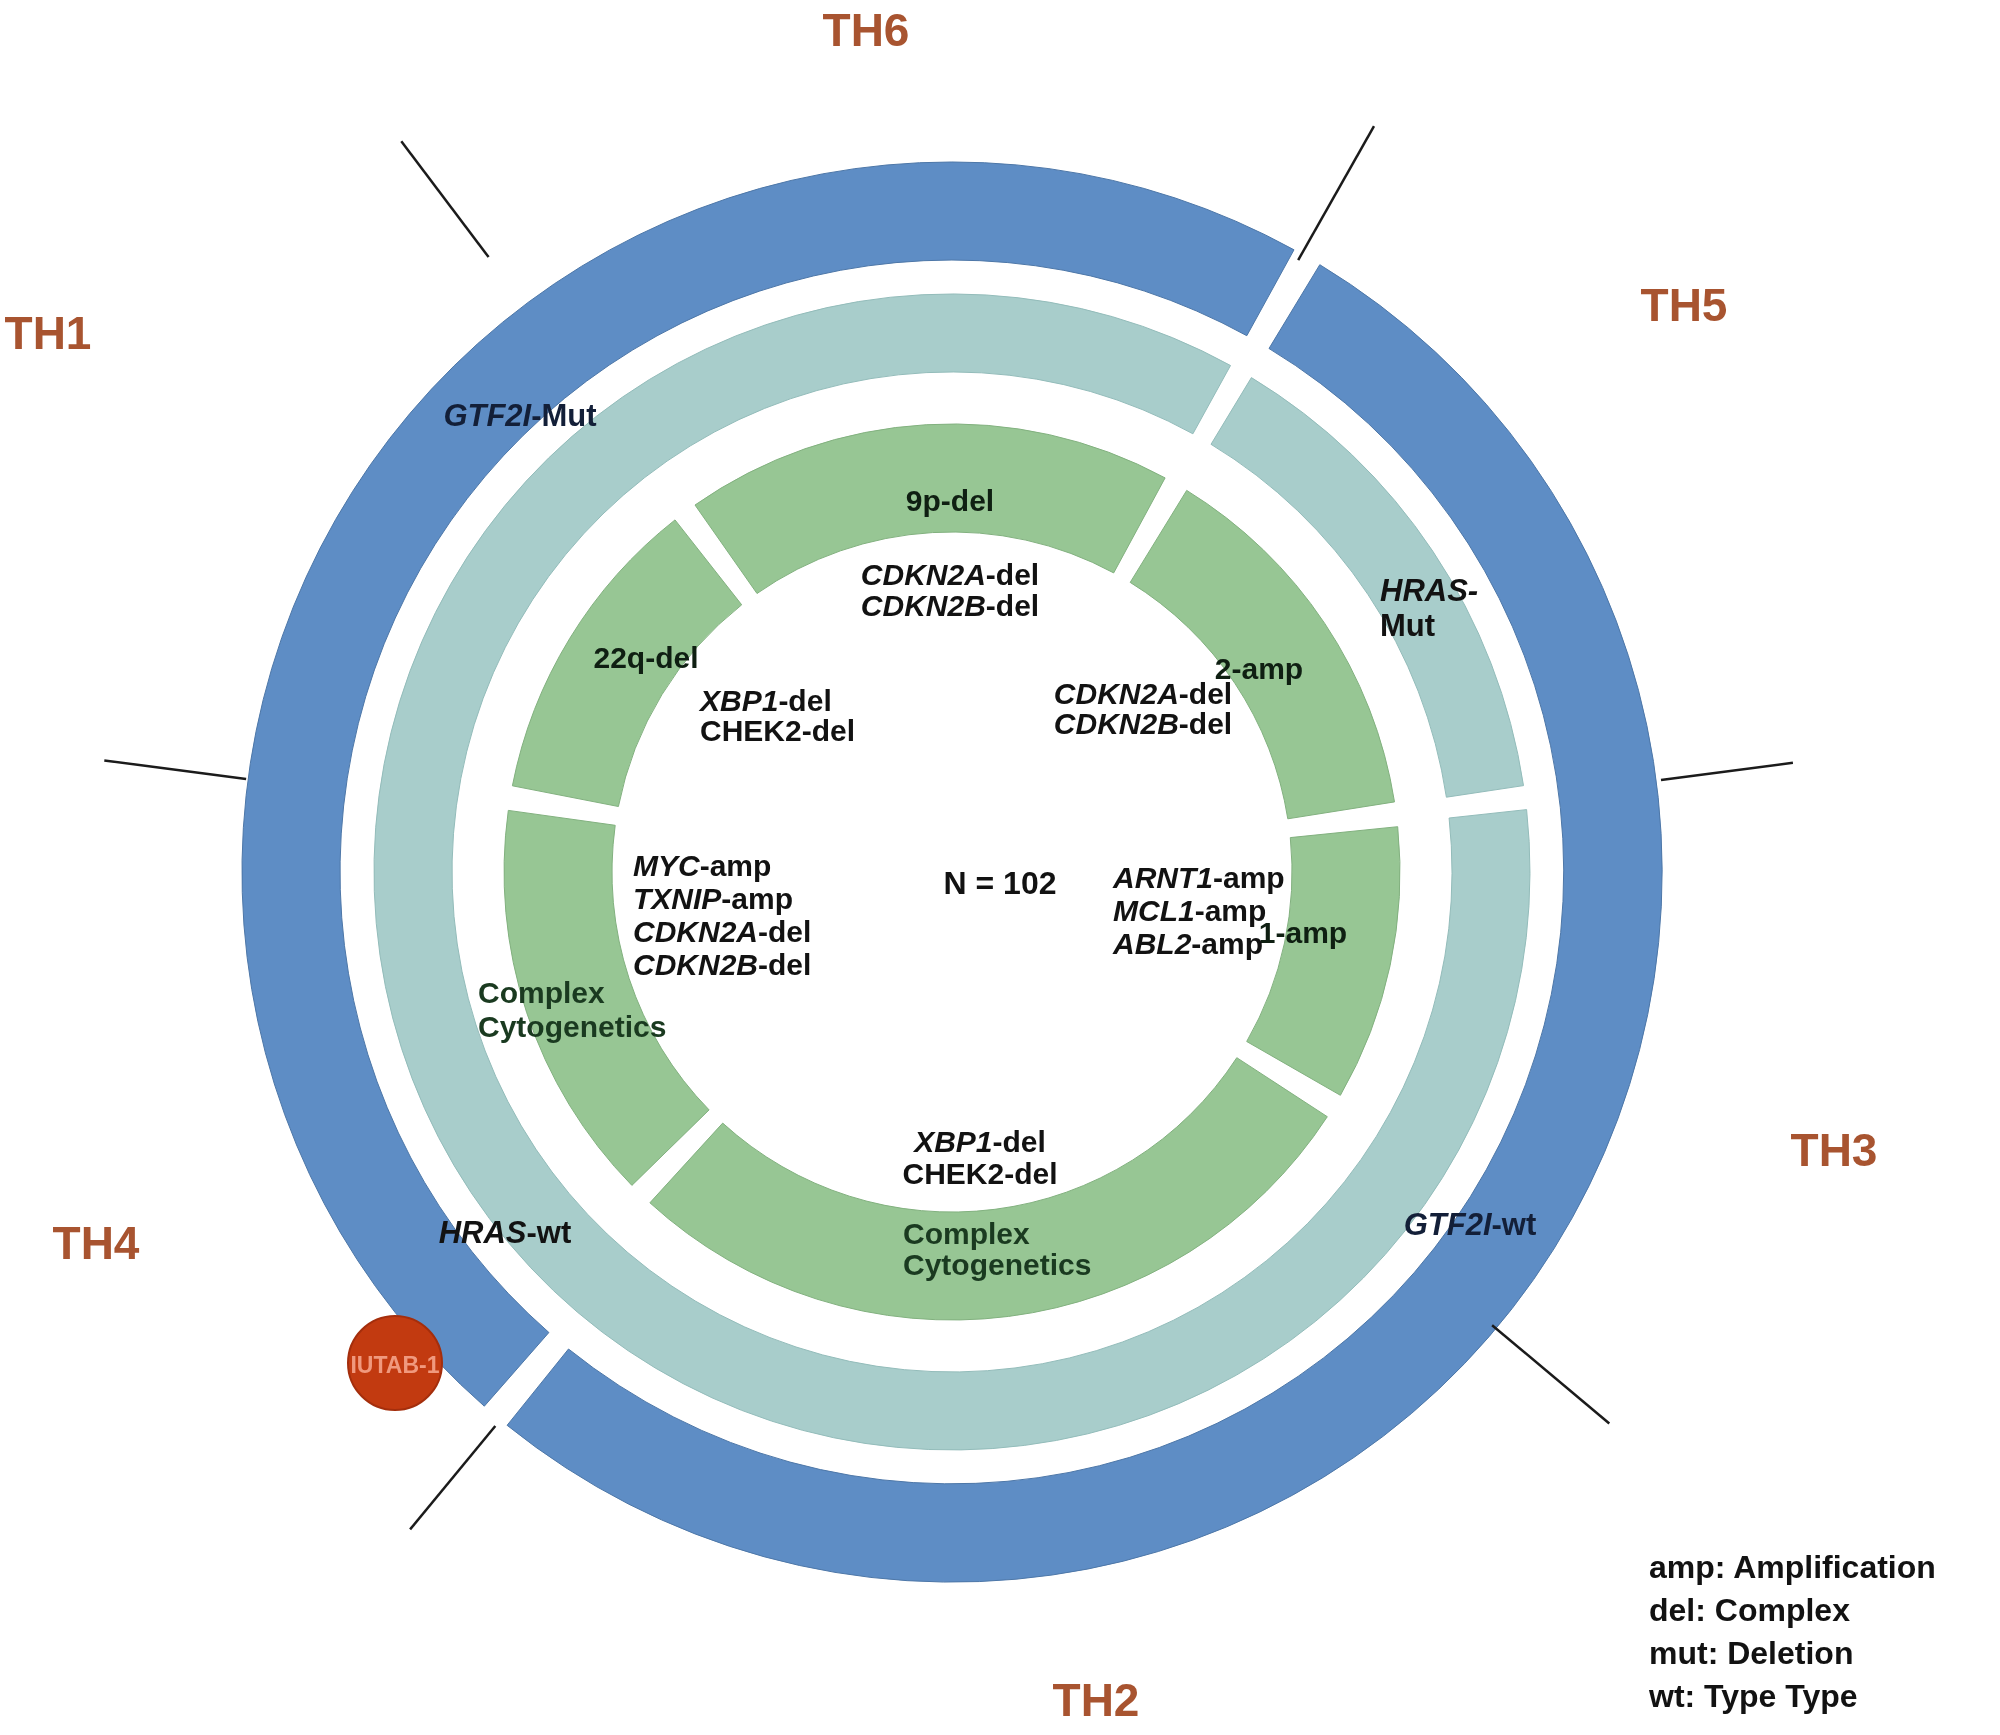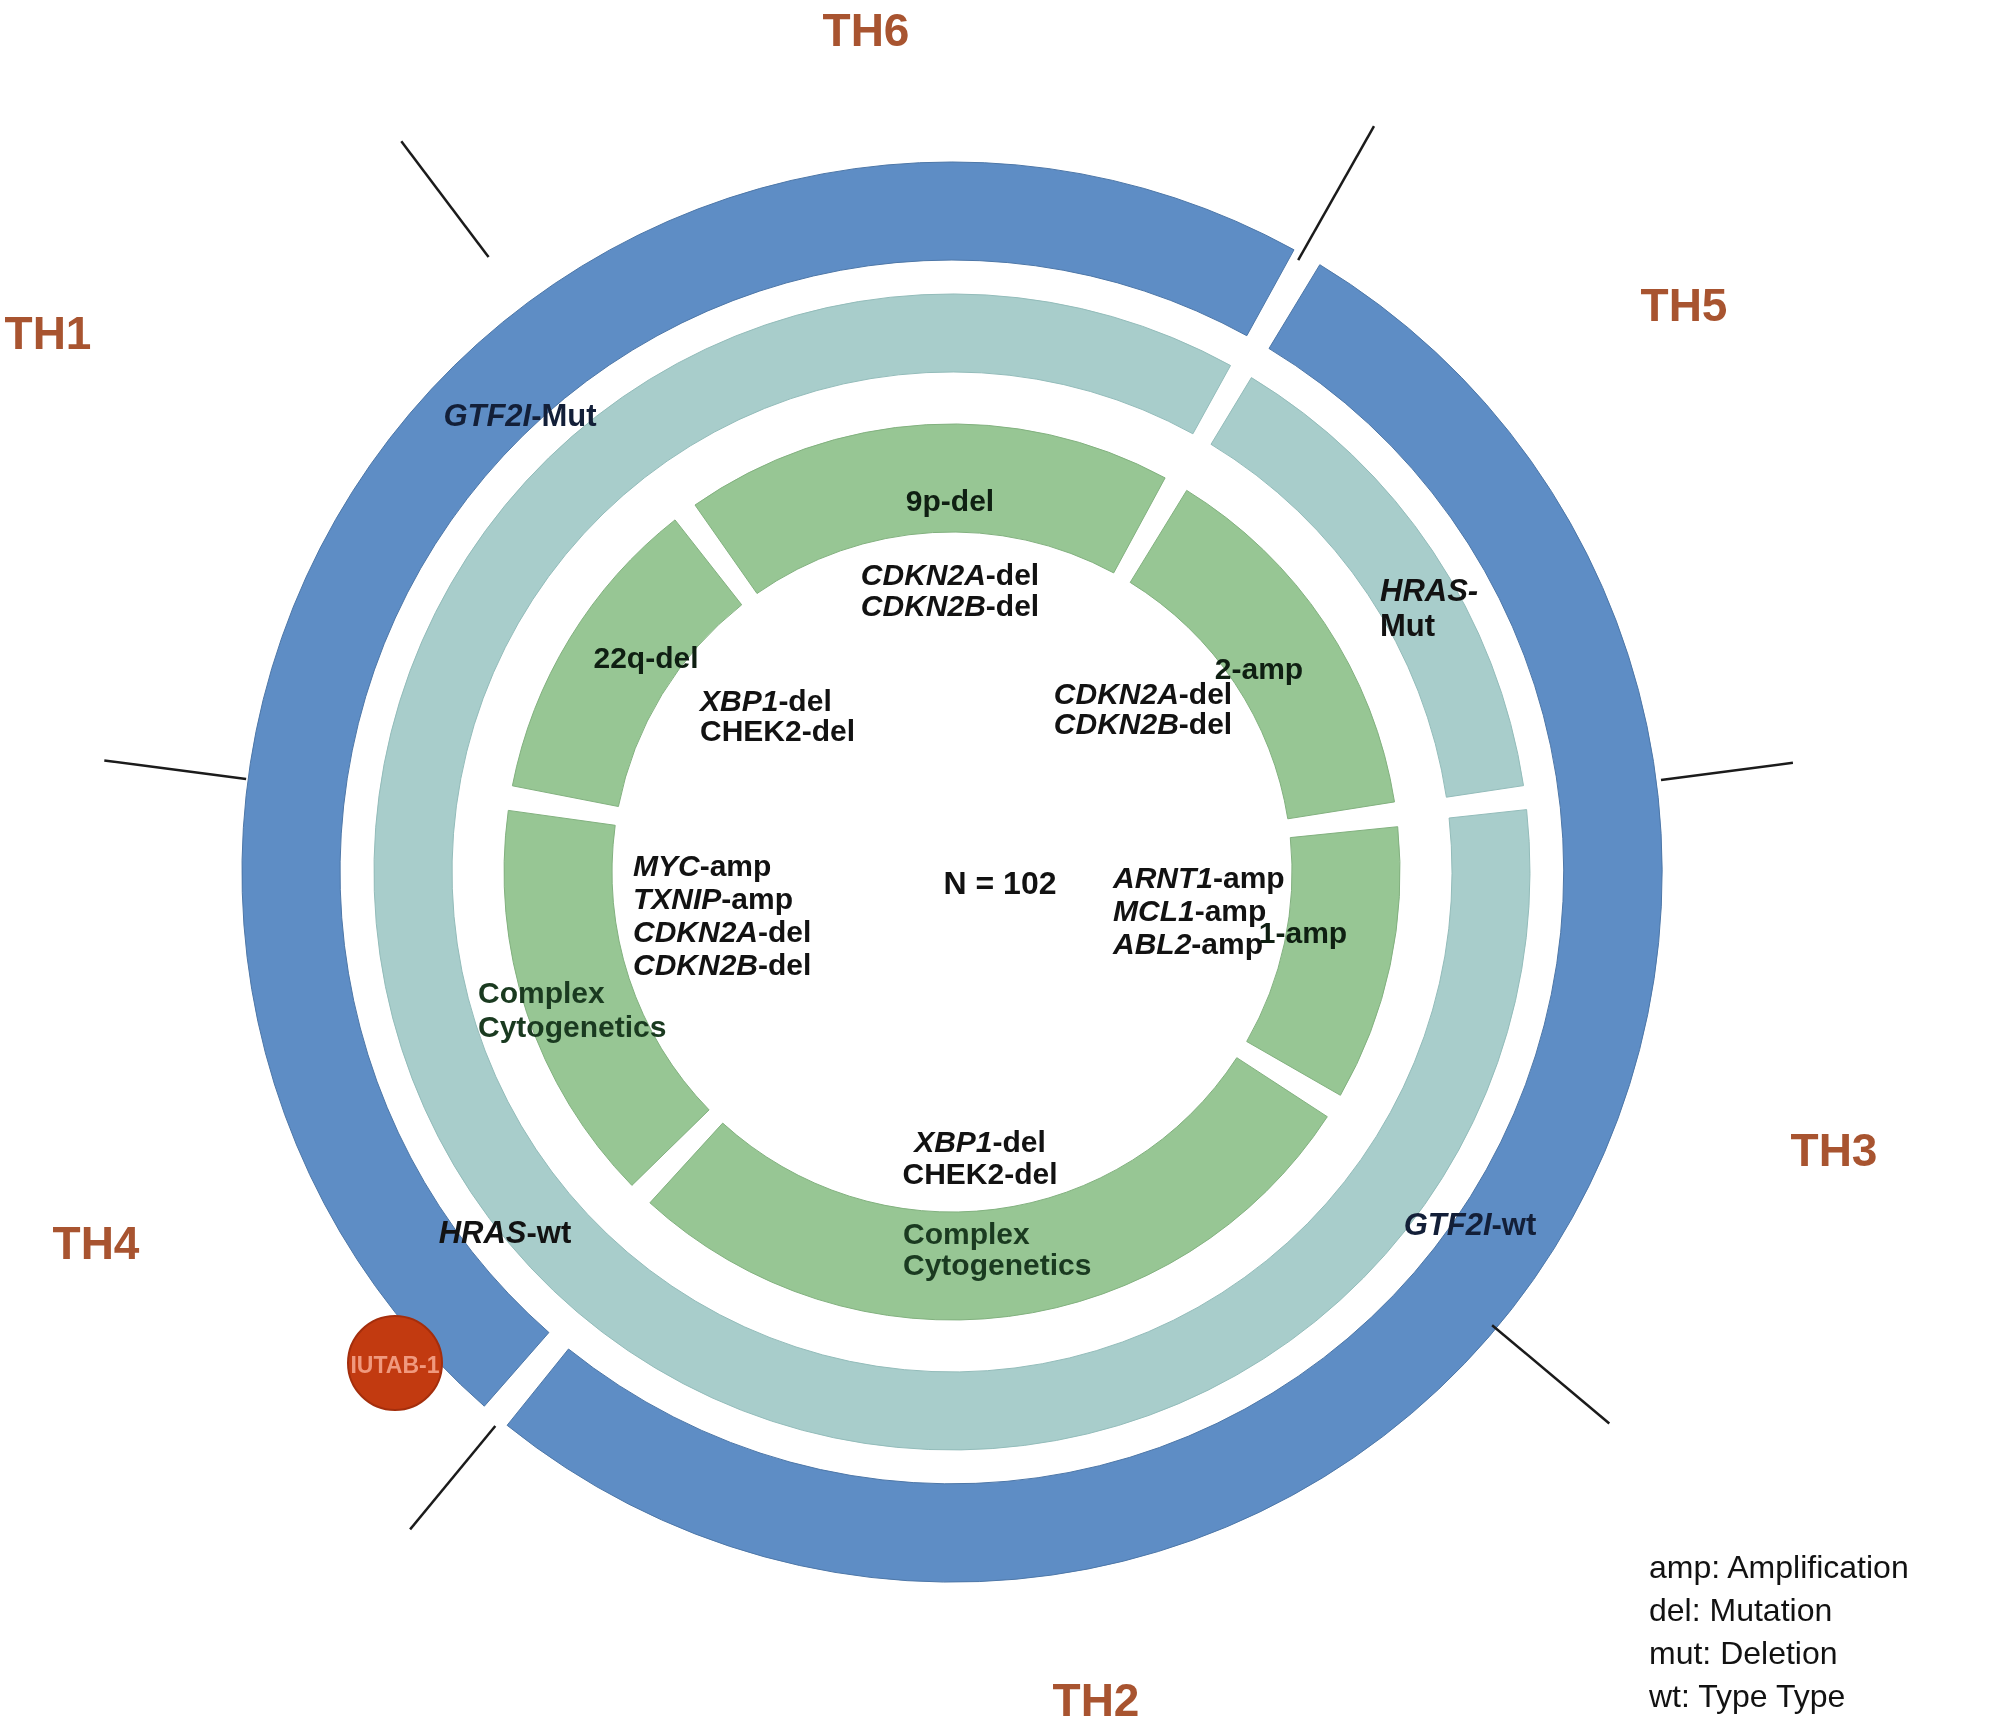--- a/index.html
+++ b/index.html
@@ -7,21 +7,21 @@
     position:relative;
     width:2000px;height:1735px;
     background:#ffffff;
     font-family:"Liberation Sans", sans-serif;
     overflow:hidden;
   }
   .stage svg{position:absolute;left:0;top:0;width:2000px;height:1735px;}
   .legend{
     position:absolute;
     left:1649px;top:1546px;
-    font-size:32px;font-weight:400;color:#121212;
+    font-size:32px;font-weight:700;color:#121212;
     line-height:43px;white-space:nowrap;
   }
 </style>
 </head>
 <body>
 
 <div class="stage">
   <svg id="diagram-svg" xmlns="http://www.w3.org/2000/svg" viewBox="0 0 2000 1735">
       <path d="M1319.8 264.7A710 710 0 1 1 507.1 1425.3L568.5 1349.0A612 612 0 1 0 1269.0 348.5Z" fill="#5e8dc5" stroke="#4d77a8" stroke-width="1"></path>
       <path d="M484.3 1406.2A710 710 0 0 1 1294.0 249.8L1246.8 335.7A612 612 0 0 0 548.9 1332.5Z" fill="#5e8dc5" stroke="#4d77a8" stroke-width="1"></path>
@@ -61,17 +61,17 @@
       <text text-anchor="start" font-size="30" font-weight="700" fill="#121212"><tspan x="700" y="700" dominant-baseline="central"><tspan font-style="italic">XBP1</tspan><tspan>-del</tspan></tspan><tspan x="700" y="730" dominant-baseline="central"><tspan>CHEK2-del</tspan></tspan></text>
       <text text-anchor="middle" font-size="30" font-weight="700" fill="#121212"><tspan x="1143" y="693" dominant-baseline="central"><tspan font-style="italic">CDKN2A</tspan><tspan>-del</tspan></tspan><tspan x="1143" y="723" dominant-baseline="central"><tspan font-style="italic">CDKN2B</tspan><tspan>-del</tspan></tspan></text>
       <text text-anchor="start" font-size="30" font-weight="700" fill="#121212"><tspan x="633" y="865" dominant-baseline="central"><tspan font-style="italic">MYC</tspan><tspan>-amp</tspan></tspan><tspan x="633" y="898" dominant-baseline="central"><tspan font-style="italic">TXNIP</tspan><tspan>-amp</tspan></tspan><tspan x="633" y="931" dominant-baseline="central"><tspan font-style="italic">CDKN2A</tspan><tspan>-del</tspan></tspan><tspan x="633" y="964" dominant-baseline="central"><tspan font-style="italic">CDKN2B</tspan><tspan>-del</tspan></tspan></text>
       <text text-anchor="start" font-size="30" font-weight="700" fill="#121212"><tspan x="1113" y="877" dominant-baseline="central"><tspan font-style="italic">ARNT1</tspan><tspan>-amp</tspan></tspan><tspan x="1113" y="910" dominant-baseline="central"><tspan font-style="italic">MCL1</tspan><tspan>-amp</tspan></tspan><tspan x="1113" y="943" dominant-baseline="central"><tspan font-style="italic">ABL2</tspan><tspan>-amp</tspan></tspan></text>
       <text text-anchor="middle" font-size="30" font-weight="700" fill="#121212"><tspan x="980" y="1141" dominant-baseline="central"><tspan font-style="italic">XBP1</tspan><tspan>-del</tspan></tspan><tspan x="980" y="1173" dominant-baseline="central"><tspan>CHEK2-del</tspan></tspan></text>
       <text text-anchor="middle" font-size="32" font-weight="700" fill="#121212"><tspan x="1000" y="883" dominant-baseline="central"><tspan>N = 102</tspan></tspan></text>
     </svg>
 
   <div class="legend">
     <div>amp: Amplification</div>
-    <div>del: Mutation</div>
+    <div>del: Complex</div>
     <div>mut: Deletion</div>
     <div>wt: Type Type</div>
   </div>
 </div>
 
 </body></html>

